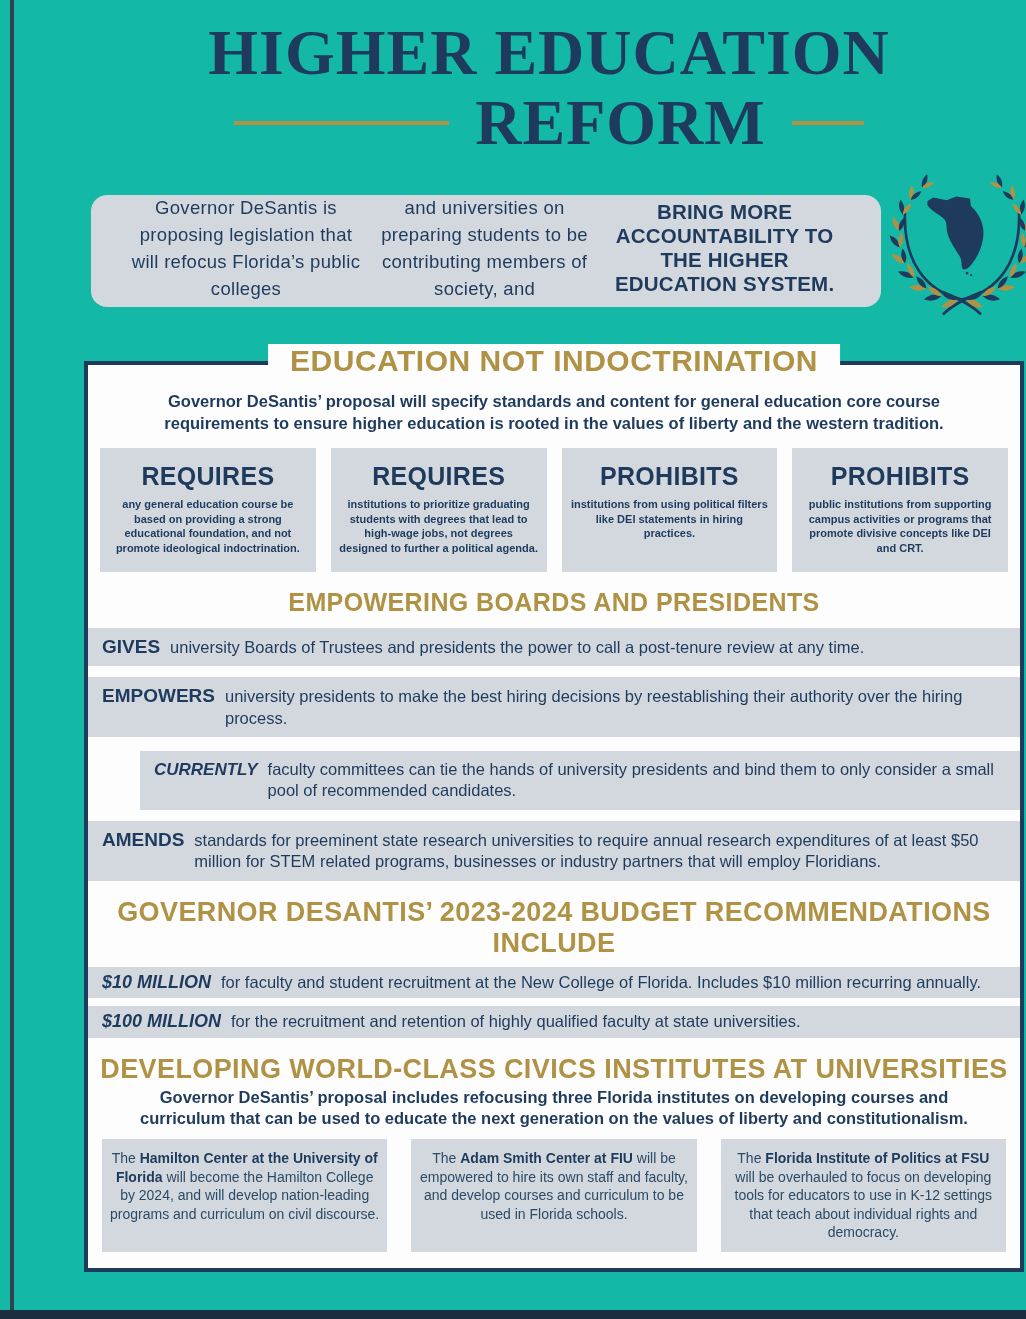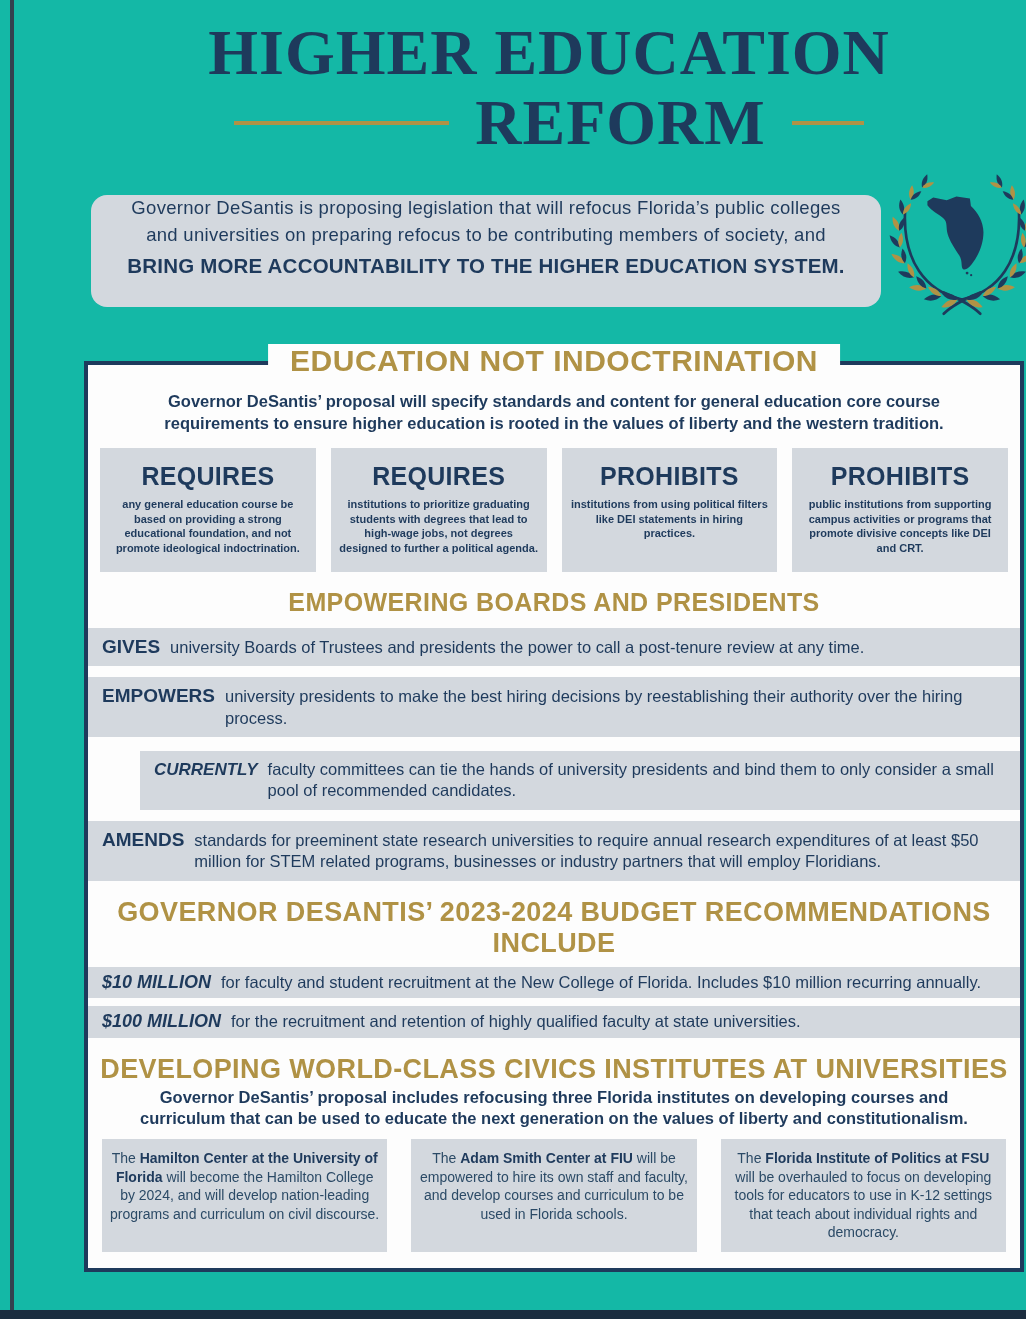--- a/index.html
+++ b/index.html
@@ -14,21 +14,21 @@
   .masthead .l1{font-size:64px;line-height:1.02;letter-spacing:1px;}
   .l2row{display:flex;align-items:center;justify-content:center;gap:26px;margin-top:6px;}
   .rule{height:4px;background:#b09245;}
   .rule-left{width:215px;}
   .rule-right{width:72px;}
   .masthead .l2{font-size:64px;line-height:1.0;letter-spacing:1px;}
 
   
   .intro-wrap{position:relative;margin-top:30px;height:148px;}
   .intro-box{position:absolute;left:55px;top:10px;width:790px;height:112px;background:#d3d8de;
-             border-radius:16px;display:flex;flex-direction:column;
+             border-radius:16px;display:flex;flex-direction:row;justify-content:center;
              text-align:center;padding:0 34px;box-sizing:border-box;}
   .intro-box .t{font-size:18.5px;font-weight:500;letter-spacing:.3px;line-height:1.45;}
   .intro-box .b{font-size:20.5px;font-weight:800;letter-spacing:.2px;margin-top:5px;}
   .wreath{position:absolute;right:16px;top:-36px;width:168px;height:178px;}
 
   
   .main-box{position:relative;margin:28px 0 0 48px;width:940px;border:4px solid #1e3a5c;
             box-sizing:border-box;padding-top:24px;background:#fdfdfd;}
   .box-title{position:absolute;top:-21px;left:50%;transform:translateX(-50%);background:#fdfdfd;
              padding:0 22px;font-size:30px;font-weight:800;color:#b09245;letter-spacing:.5px;
@@ -69,21 +69,21 @@
     <div class="l2row">
       <div class="rule rule-left"></div>
       <div class="l2">REFORM</div>
       <div class="rule rule-right"></div>
     </div>
   </div>
 
   <div class="intro-wrap">
     <div class="intro-box">
       <div class="t">Governor DeSantis is proposing legislation that will refocus Florida’s public colleges</div>
-      <div class="t">and universities on preparing refocus to be contributing members of society, and</div>
+      <div class="t">and universities on preparing students to be contributing members of society, and</div>
       <div class="b">BRING MORE ACCOUNTABILITY TO THE HIGHER EDUCATION SYSTEM.</div>
     </div>
     <div class="wreath">
       <svg viewBox="0 0 160 175" width="168" height="178" xmlns="http://www.w3.org/2000/svg">
         <g id="wreath-stems" fill="none" stroke="#1e3a5c" stroke-width="2.6" stroke-linecap="round">
           <path d="M80,148 C44,140 22,110 24,62"></path>
           <path d="M80,148 C116,140 138,110 136,62"></path>
           <path d="M62,162 C72,152 86,146 98,141"></path>
           <path d="M98,162 C88,152 74,146 62,141"></path>
         </g>

